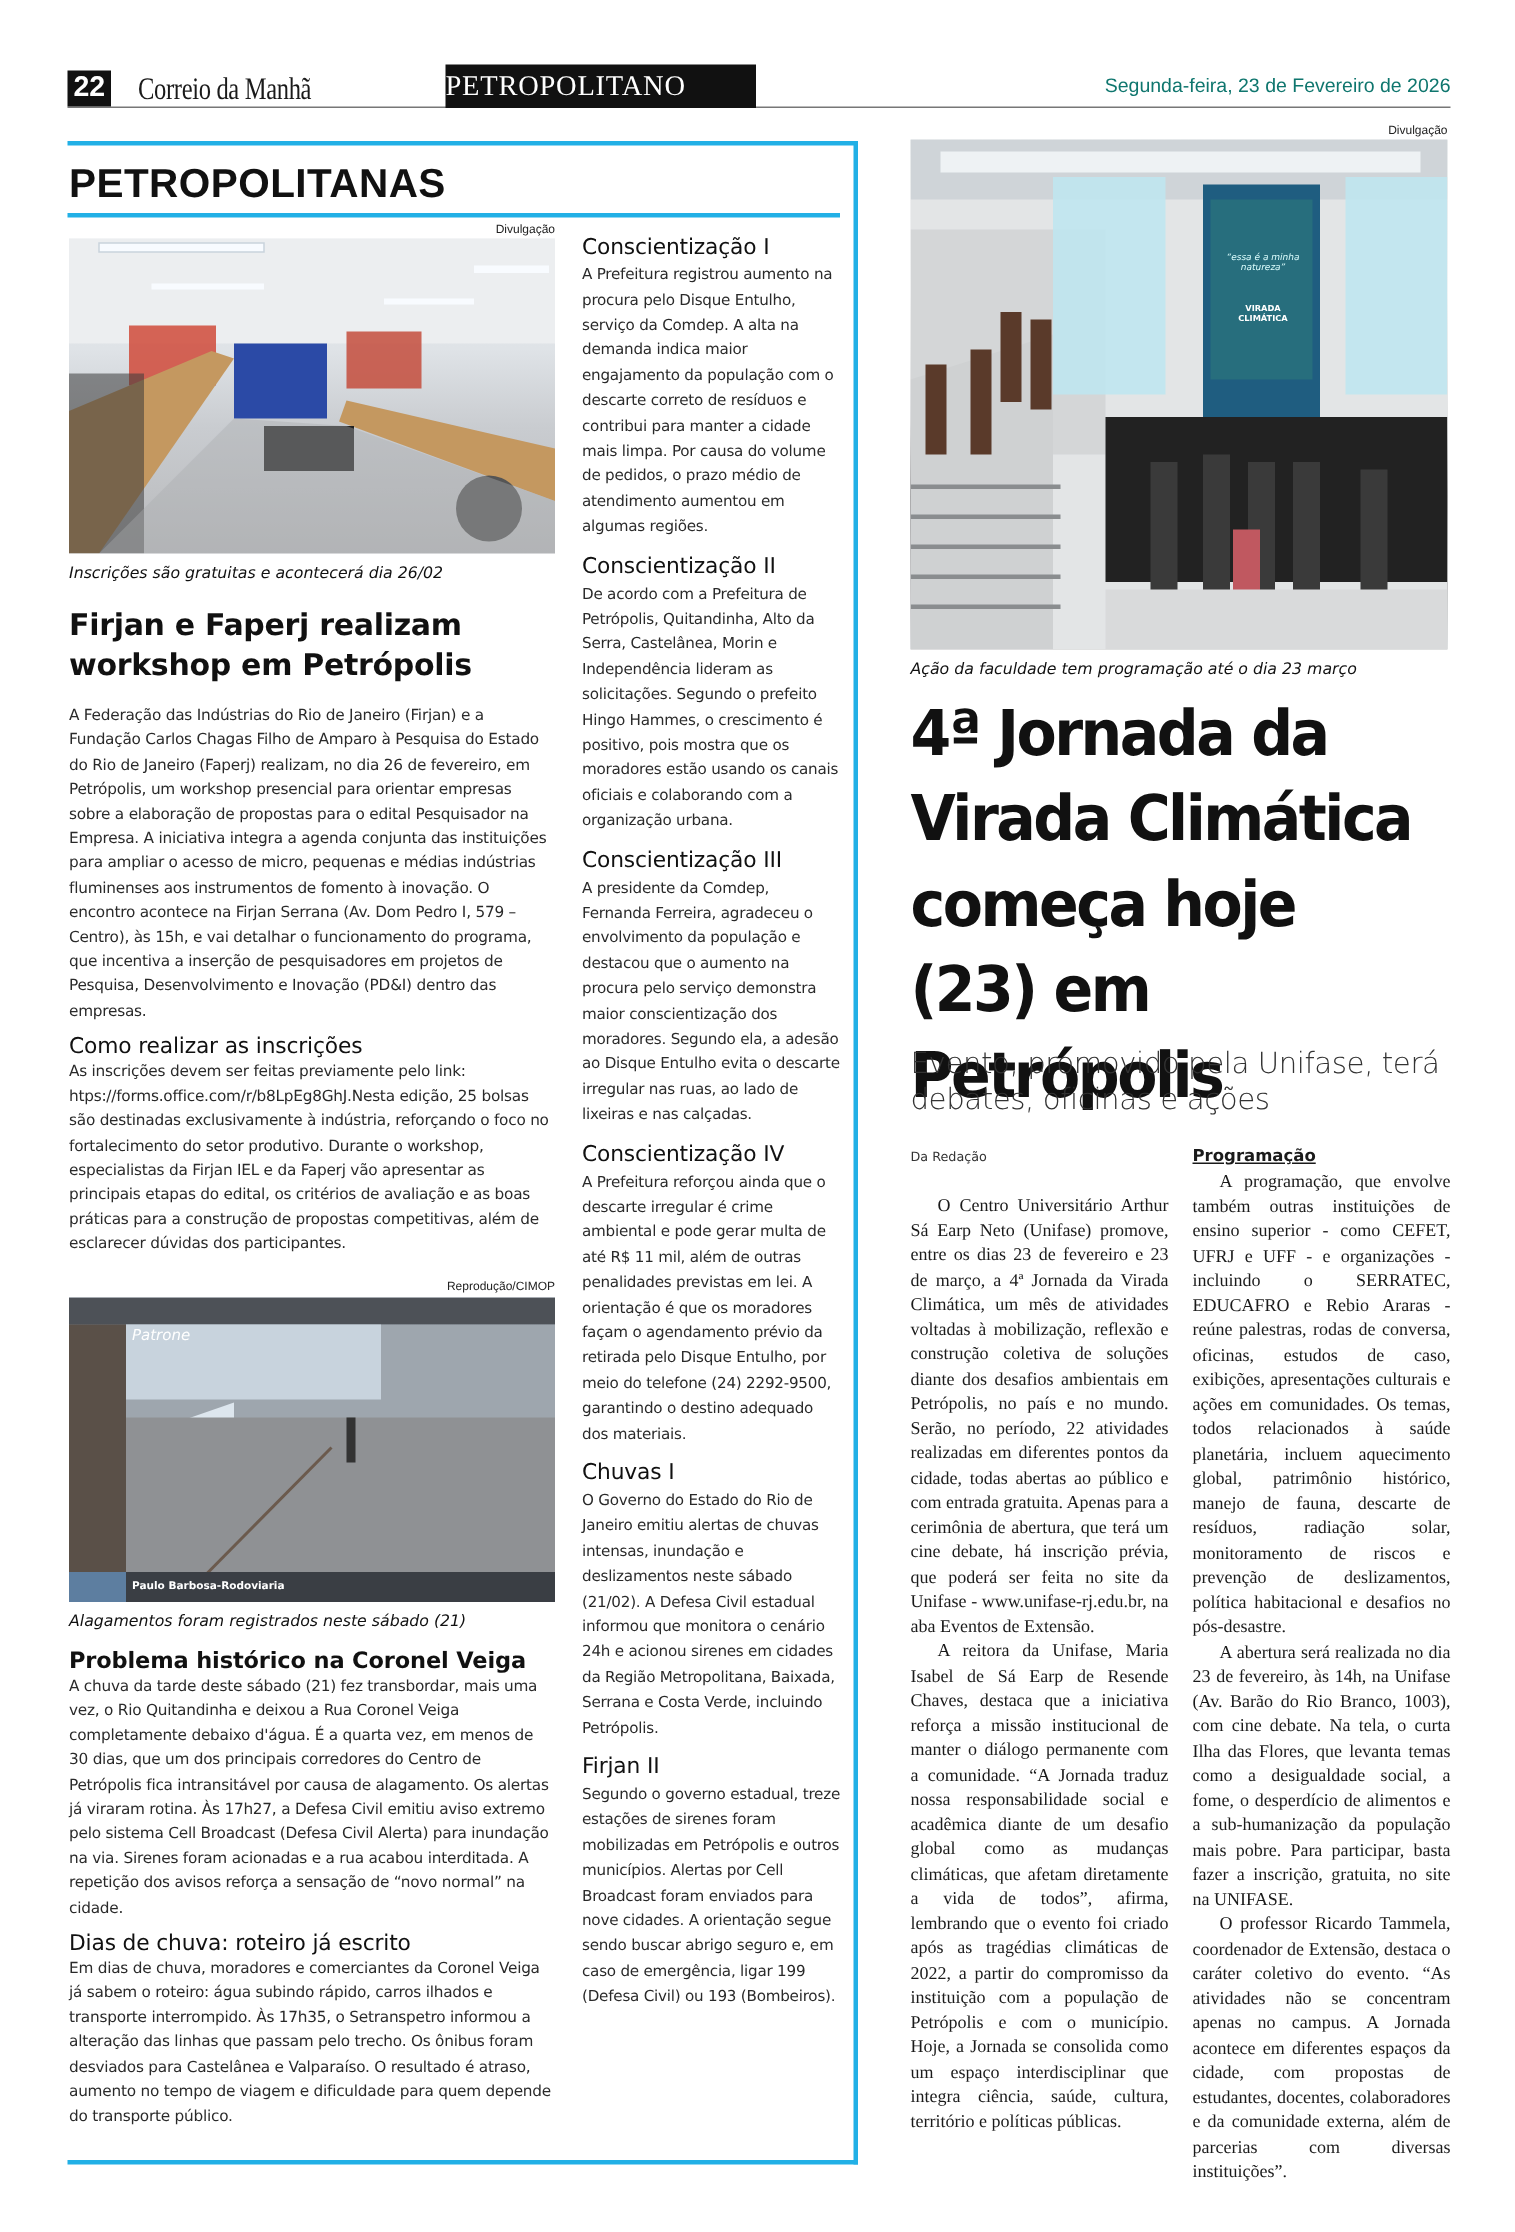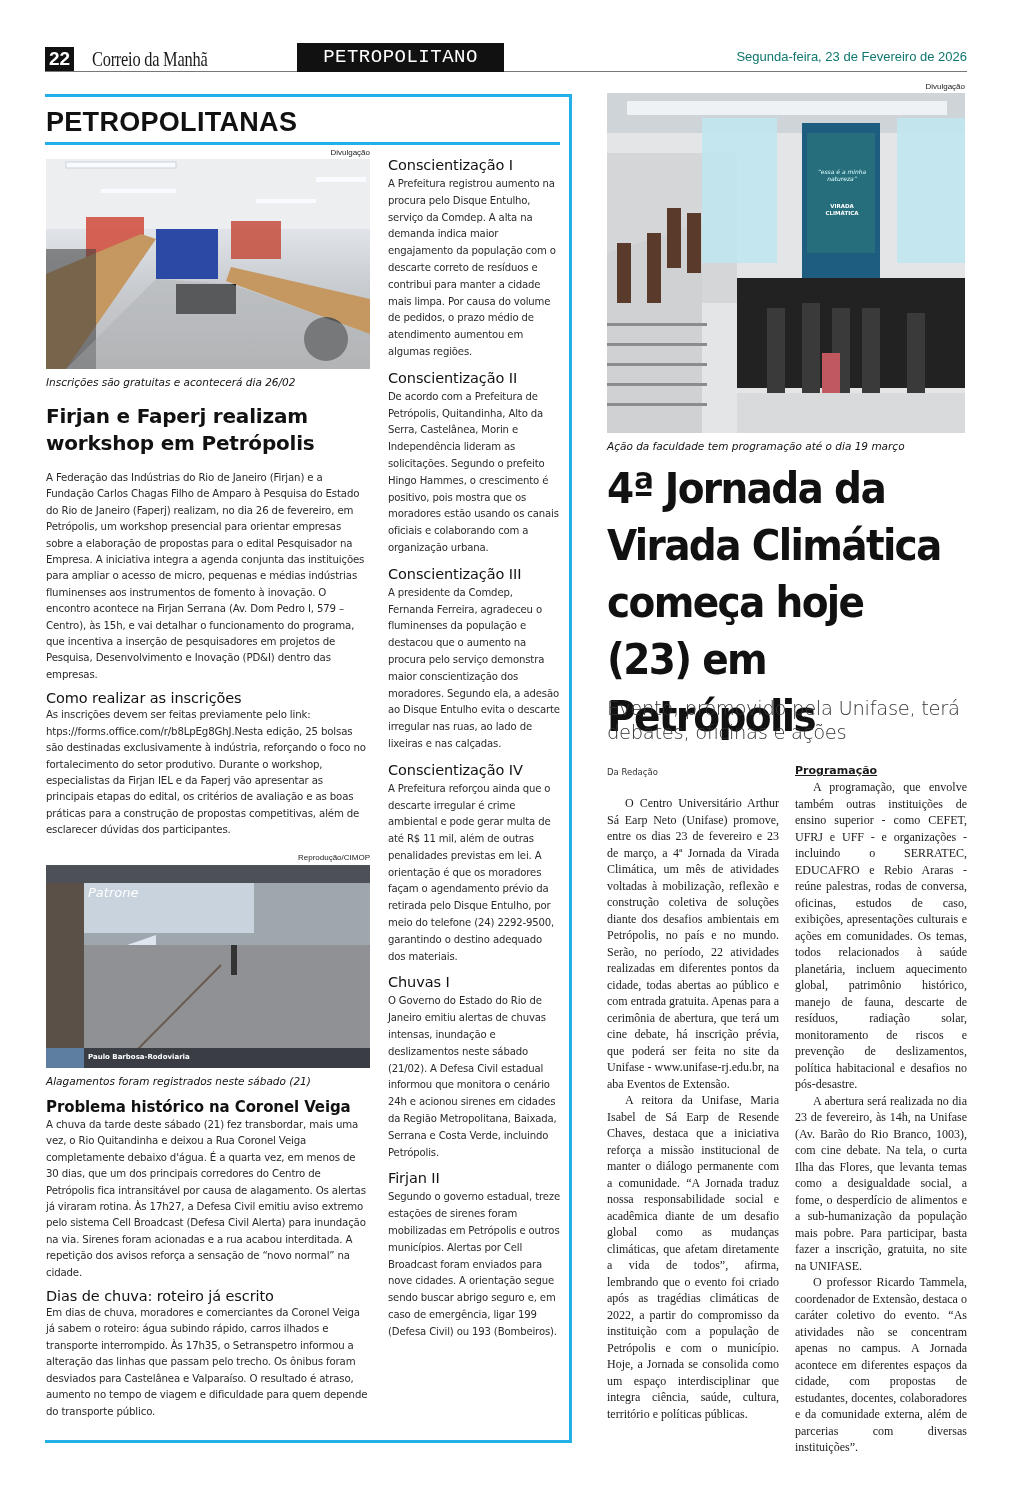--- a/index.html
+++ b/index.html
@@ -3,21 +3,21 @@
 <meta charset="utf-8">
 <style>
   * { box-sizing: border-box; margin: 0; padding: 0; }
   html, body { width: 1010px; height: 1488px; background: #fff; overflow: hidden; }
   body { position: relative; font-family: "DejaVu Sans", sans-serif; color: #1a1a1a; }
 
   
   .masthead { position: absolute; left: 45px; top: 46px; width: 922px; height: 26px; border-bottom: 1px solid #777; }
   .page-num { position: absolute; left: 0; top: 1px; height: 24px; padding: 0 4px; background: #111; color: #fff; font-family: "Liberation Sans", sans-serif; font-weight: bold; font-size: 19px; line-height: 24px; }
   .paper-name { position: absolute; left: 47px; top: 0px; font-family: "Liberation Serif", serif; font-size: 21px; line-height: 26px; transform: scaleX(0.78); transform-origin: left center; letter-spacing: -0.3px; }
-  .section-tag { position: absolute; left: 252px; top: -3px; height: 29px; width: 207px; background: #111; color: #fff; font-family: Liberation Mono, monospace; font-size: 19px; line-height: 29px; text-align: center; letter-spacing: 0.5px; }
+  .section-tag { position: absolute; left: 252px; top: -3px; height: 29px; width: 207px; background: #111; color: #fff; font-family: Liberation Serif, serif; font-size: 19px; line-height: 29px; text-align: left; letter-spacing: 0.5px; }
   .date { position: absolute; right: 0; top: 3px; font-family: "Liberation Sans", sans-serif; font-size: 13px; color: #0f766e; }
 
   
   .left-box { position: absolute; left: 45px; top: 94px; width: 527px; height: 1349px; border-top: 3px solid #22b0e6; border-right: 3px solid #22b0e6; border-bottom: 3px solid #22b0e6; }
   .box-title { position: absolute; left: 1px; top: 10px; font-family: "Liberation Sans", sans-serif; font-weight: bold; font-size: 27px; letter-spacing: 0.3px; color: #111; }
   .box-title-rule { position: absolute; left: 0; top: 45px; width: 515px; height: 3px; background: #22b0e6; }
 
   .credit { position: absolute; font-size: 8px; color: #222; text-align: right; font-family: "Liberation Sans", sans-serif; }
   .photo { position: absolute; overflow: hidden; }
   .caption { position: absolute; font-family: "DejaVu Sans", sans-serif; font-style: italic; font-size: 10.5px; color: #111; white-space: nowrap; }
@@ -97,21 +97,21 @@
     <rect x="0" y="18" width="38" height="165" fill="#5a5048"></rect>
     <rect x="38" y="18" width="286" height="168" fill="#9ea6ae"></rect>
     <rect x="38" y="18" width="170" height="50" fill="#c8d3dd"></rect>
     <polygon points="38,95 110,70 110,85 38,105" fill="#dde6ee"></polygon>
     <rect x="38" y="80" width="286" height="106" fill="#8f9194"></rect>
     <line x1="175" y1="100" x2="90" y2="186" stroke="#6b5a4d" stroke-width="2"></line>
     <rect x="185" y="80" width="6" height="30" fill="#333"></rect>
     <rect x="0" y="183" width="324" height="20" fill="#3a3e44"></rect>
     <rect x="0" y="183" width="38" height="20" fill="#5d7ea0"></rect>
   </svg>
-  <span style="position:absolute; left:42px; top:20px; font-size:13px; color:#fff; font-style:italic;">Patrone</span>
+  <span style="position:absolute; left:42px; top:20px; font-size:10px; color:#fff; font-style:italic;">Patrone</span>
   <span style="position:absolute; left:42px; top:188px; font-size:7px; color:#fff; font-weight:bold;">Paulo Barbosa-Rodoviaria</span>
 </div>
 <div class="caption" style="left:46px; top:1075px;text-align:center;">Alagamentos foram registrados neste sábado (21)</div>
 
 <div class="col-a" style="top:1098px;">
   <h3 class="subhead" style="font-size:15px; margin-bottom:1px;font-weight:bold;">Problema histórico na Coronel Veiga</h3>
   <p class="body-sans">A chuva da tarde deste sábado (21) fez transbordar, mais uma vez, o Rio Quitandinha e deixou a Rua Coronel Veiga completamente debaixo d'água. É a quarta vez, em menos de 30 dias, que um dos principais corredores do Centro de Petrópolis fica intransitável por causa de alagamento. Os alertas já viraram rotina. Às 17h27, a Defesa Civil emitiu aviso extremo pelo sistema Cell Broadcast (Defesa Civil Alerta) para inundação na via. Sirenes foram acionadas e a rua acabou interditada. A repetição dos avisos reforça a sensação de “novo normal” na cidade.</p>
   <h4 class="subhead" style="margin-top:6px;">Dias de chuva: roteiro já escrito</h4>
   <p class="body-sans">Em dias de chuva, moradores e comerciantes da Coronel Veiga já sabem o roteiro: água subindo rápido, carros ilhados e transporte interrompido. Às 17h35, o Setranspetro informou a alteração das linhas que passam pelo trecho. Os ônibus foram desviados para Castelânea e Valparaíso. O resultado é atraso, aumento no tempo de viagem e dificuldade para quem depende do transporte público.</p>
 </div>
@@ -120,21 +120,21 @@
   <div style="margin-bottom:8px;">
     <h4 class="subhead">Conscientização I</h4>
     <p class="body-sans">A Prefeitura registrou aumento na procura pelo Disque Entulho, serviço da Comdep. A alta na demanda indica maior engajamento da população com o descarte correto de resíduos e contribui para manter a cidade mais limpa. Por causa do volume de pedidos, o prazo médio de atendimento aumentou em algumas regiões.</p>
   </div>
   <div style="margin-bottom:8px;">
     <h4 class="subhead">Conscientização II</h4>
     <p class="body-sans">De acordo com a Prefeitura de Petrópolis, Quitandinha, Alto da Serra, Castelânea, Morin e Independência lideram as solicitações. Segundo o prefeito Hingo Hammes, o crescimento é positivo, pois mostra que os moradores estão usando os canais oficiais e colaborando com a organização urbana.</p>
   </div>
   <div style="margin-bottom:8px;">
     <h4 class="subhead">Conscientização III</h4>
-    <p class="body-sans">A presidente da Comdep, Fernanda Ferreira, agradeceu o fluminenses da população e destacou que o aumento na procura pelo serviço demonstra maior conscientização dos moradores. Segundo ela, a adesão ao Disque Entulho evita o descarte irregular nas ruas, ao lado de lixeiras e nas calçadas.</p>
+    <p class="body-sans">A presidente da Comdep, Fernanda Ferreira, agradeceu o envolvimento da população e destacou que o aumento na procura pelo serviço demonstra maior conscientização dos moradores. Segundo ela, a adesão ao Disque Entulho evita o descarte irregular nas ruas, ao lado de lixeiras e nas calçadas.</p>
   </div>
   <div style="margin-bottom:8px;">
     <h4 class="subhead">Conscientização IV</h4>
     <p class="body-sans">A Prefeitura reforçou ainda que o descarte irregular é crime ambiental e pode gerar multa de até R$ 11 mil, além de outras penalidades previstas em lei. A orientação é que os moradores façam o agendamento prévio da retirada pelo Disque Entulho, por meio do telefone (24) 2292-9500, garantindo o destino adequado dos materiais.</p>
   </div>
   <div style="margin-bottom:8px;">
     <h4 class="subhead">Chuvas I</h4>
     <p class="body-sans">O Governo do Estado do Rio de Janeiro emitiu alertas de chuvas intensas, inundação e deslizamentos neste sábado (21/02). A Defesa Civil estadual informou que monitora o cenário 24h e acionou sirenes em cidades da Região Metropolitana, Baixada, Serrana e Costa Verde, incluindo Petrópolis.</p>
   </div>
   <div>
@@ -175,21 +175,21 @@
       <rect x="225" y="215" width="18" height="95"></rect>
       <rect x="255" y="215" width="18" height="90"></rect>
       <rect x="300" y="220" width="18" height="85"></rect>
     </g>
     <rect x="215" y="260" width="18" height="55" fill="#c05860"></rect>
     <rect x="130" y="300" width="228" height="40" fill="#d9dadb"></rect>
   </svg>
   <span style="position:absolute; left:208px; top:75px; width:54px; font-size:6px; line-height:7px; color:#dff; font-style:italic; text-align:center;">“essa é a minha natureza”</span>
   <span style="position:absolute; left:208px; top:110px; width:54px; font-size:5.5px; line-height:7px; color:#fff; font-weight:bold; text-align:center;">VIRADA CLIMÁTICA</span>
 </div>
-<div class="caption" style="left:607px; top:440px;">Ação da faculdade tem programação até o dia 19 março</div>
+<div class="caption" style="left:607px; top:440px;">Ação da faculdade tem programação até o dia 23 março</div>
 
 <h1 class="headline-main">4ª Jornada da Virada Climática começa hoje (23) em Petrópolis</h1>
 <h2 class="deck">Evento, promovido pela Unifase, terá debates, oficinas e ações</h2>
 <div class="byline">Da Redação</div>
 
 <div class="serif-col" style="left:607px; top:795px; width:172px;">
   <p>O Centro Universitário Arthur Sá Earp Neto (Unifase) promove, entre os dias 23 de fevereiro e 23 de março, a 4ª Jornada da Virada Climática, um mês de atividades voltadas à mobilização, reflexão e construção coletiva de soluções diante dos desafios ambientais em Petrópolis, no país e no mundo. Serão, no período, 22 atividades realizadas em diferentes pontos da cidade, todas abertas ao público e com entrada gratuita. Apenas para a cerimônia de abertura, que terá um cine debate, há inscrição prévia, que poderá ser feita no site da Unifase - www.unifase-rj.edu.br, na aba Eventos de Extensão.</p>
   <p>A reitora da Unifase, Maria Isabel de Sá Earp de Resende Chaves, destaca que a iniciativa reforça a missão institucional de manter o diálogo permanente com a comunidade. “A Jornada traduz nossa responsabilidade social e acadêmica diante de um desafio global como as mudanças climáticas, que afetam diretamente a vida de todos”, afirma, lembrando que o evento foi criado após as tragédias climáticas de 2022, a partir do compromisso da instituição com a população de Petrópolis e com o município. Hoje, a Jornada se consolida como um espaço interdisciplinar que integra ciência, saúde, cultura, território e políticas públicas.</p>
 </div>
 

